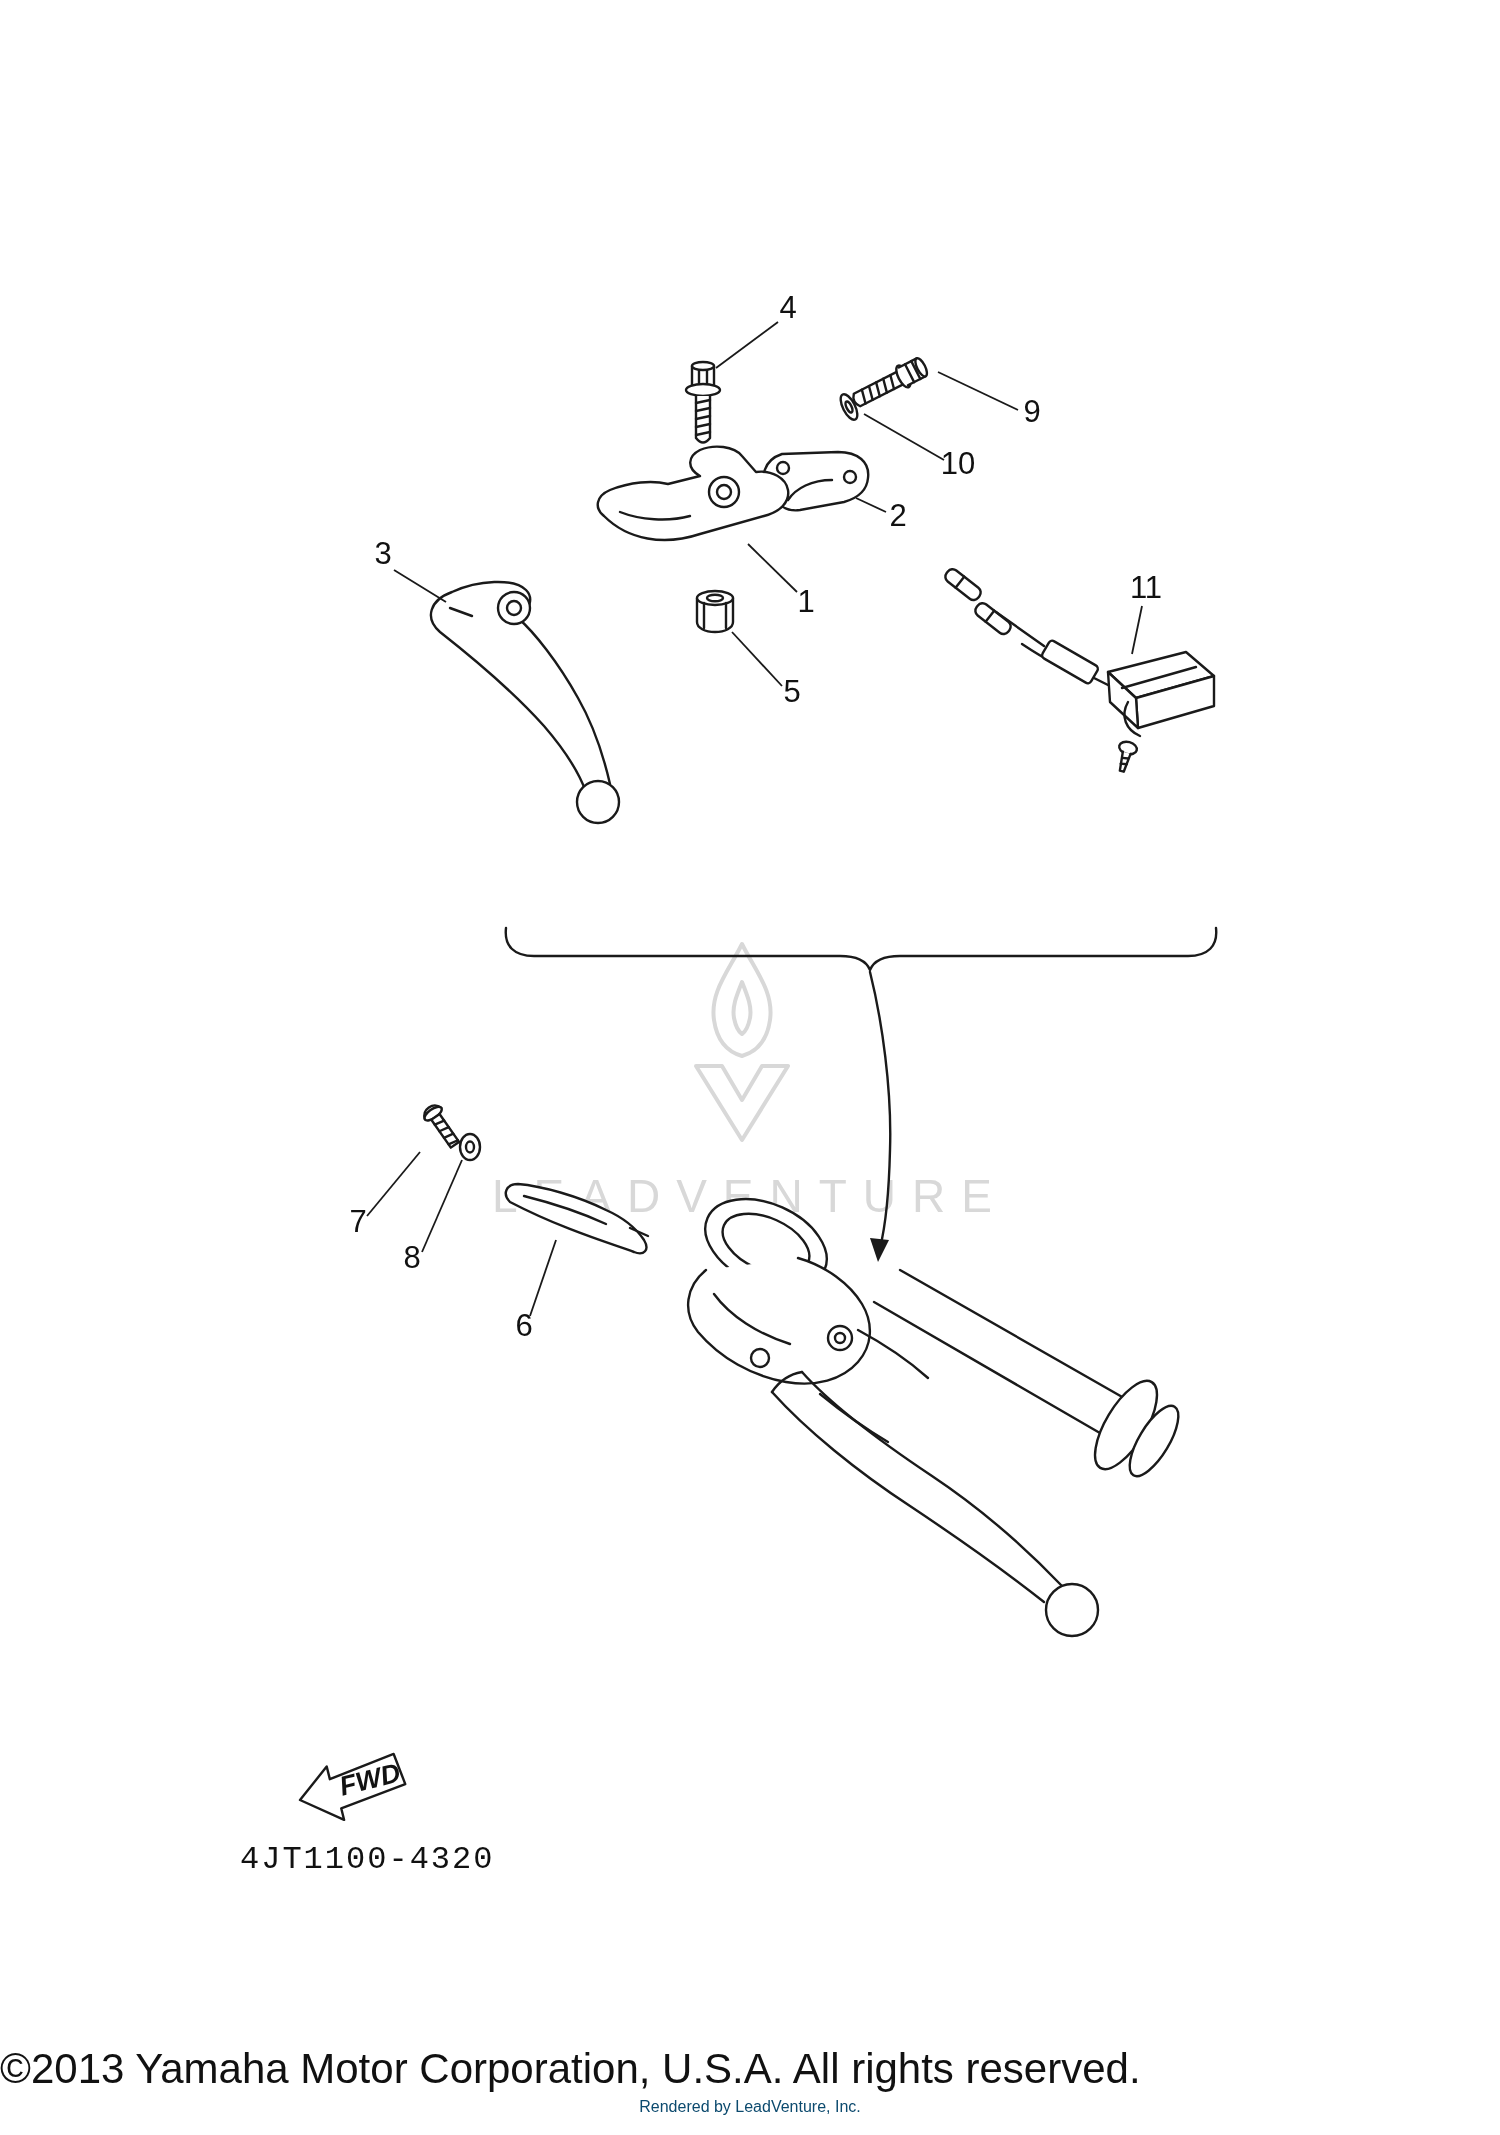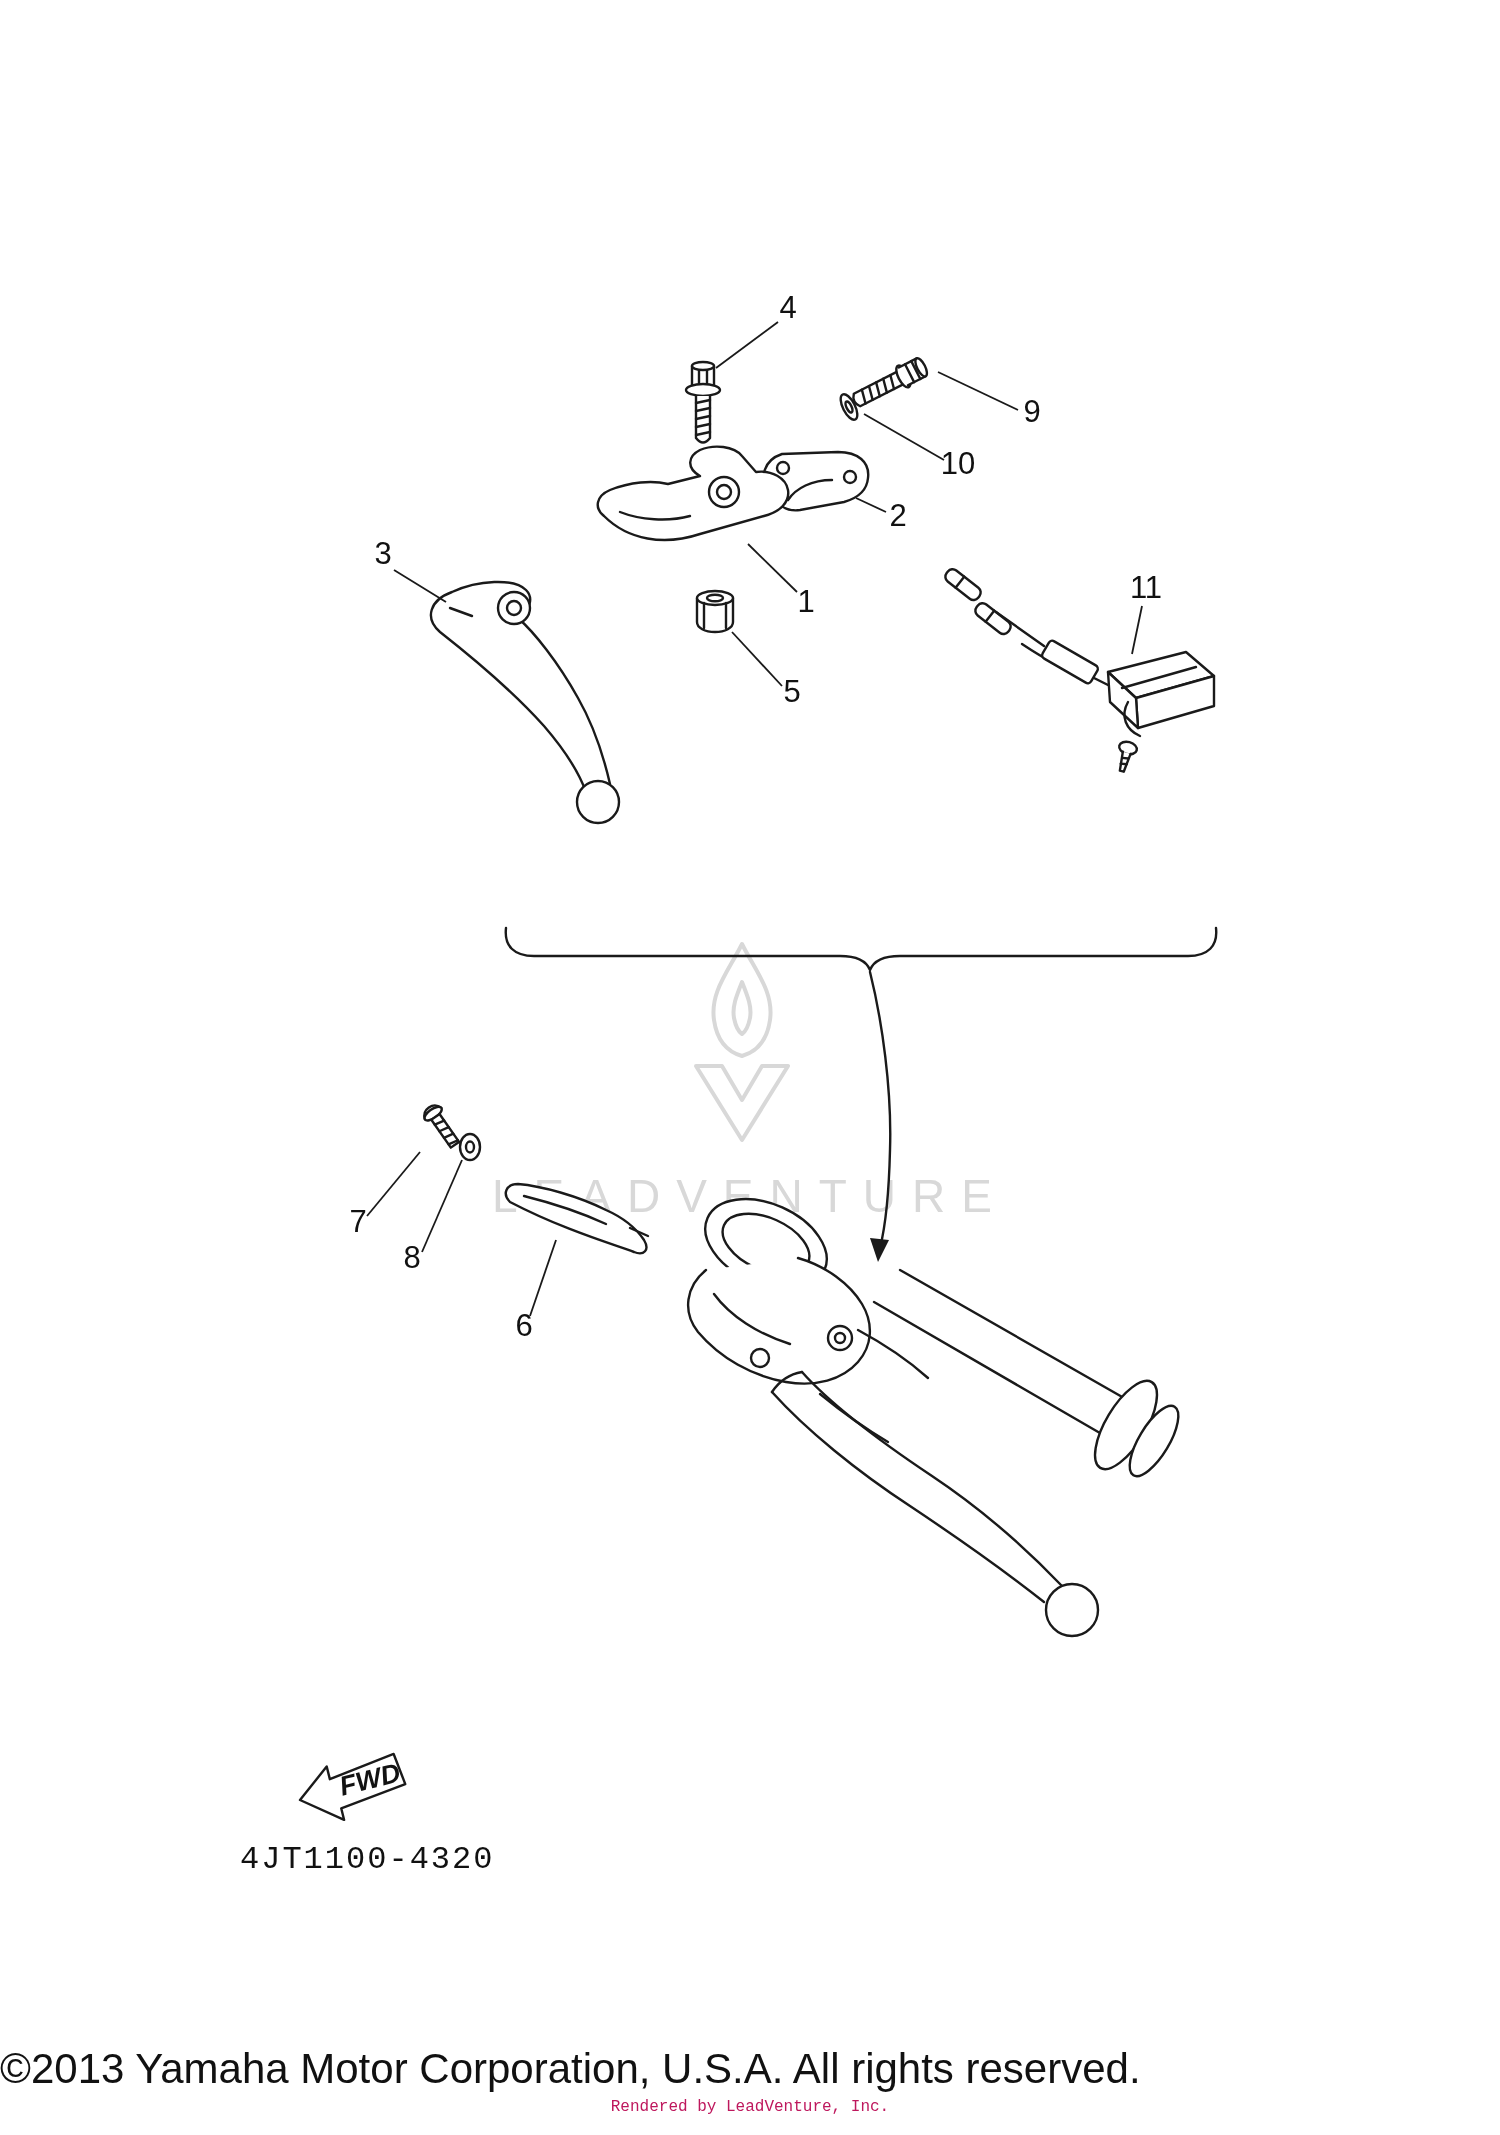--- a/index.html
+++ b/index.html
@@ -24,22 +24,22 @@
   .fwd-text { font: italic bold 27px "Liberation Sans", sans-serif; fill: #111111; }
 
   .copyright {
     position: absolute; left: 0; right: 0; top: 2045px;
     font-family: Liberation Sans, sans-serif;
     font-size: 42px; color: #111111; white-space: nowrap;
   }
   .rendered-by {
     position: absolute; left: 0; right: 0; top: 2098px;
     text-align: center;
-    font-family: Liberation Mono, monospace;
-    font-size: 16px; color: #be185d;
+    font-family: Liberation Sans, sans-serif;
+    font-size: 16px; color: #0c4a6e;
   }
 </style>
 </head>
 <body>
 
 <div class="page">
 
   <svg class="diagram" width="1500" height="2135" viewBox="0 0 1500 2135" xmlns="http://www.w3.org/2000/svg">
 
     <g>

